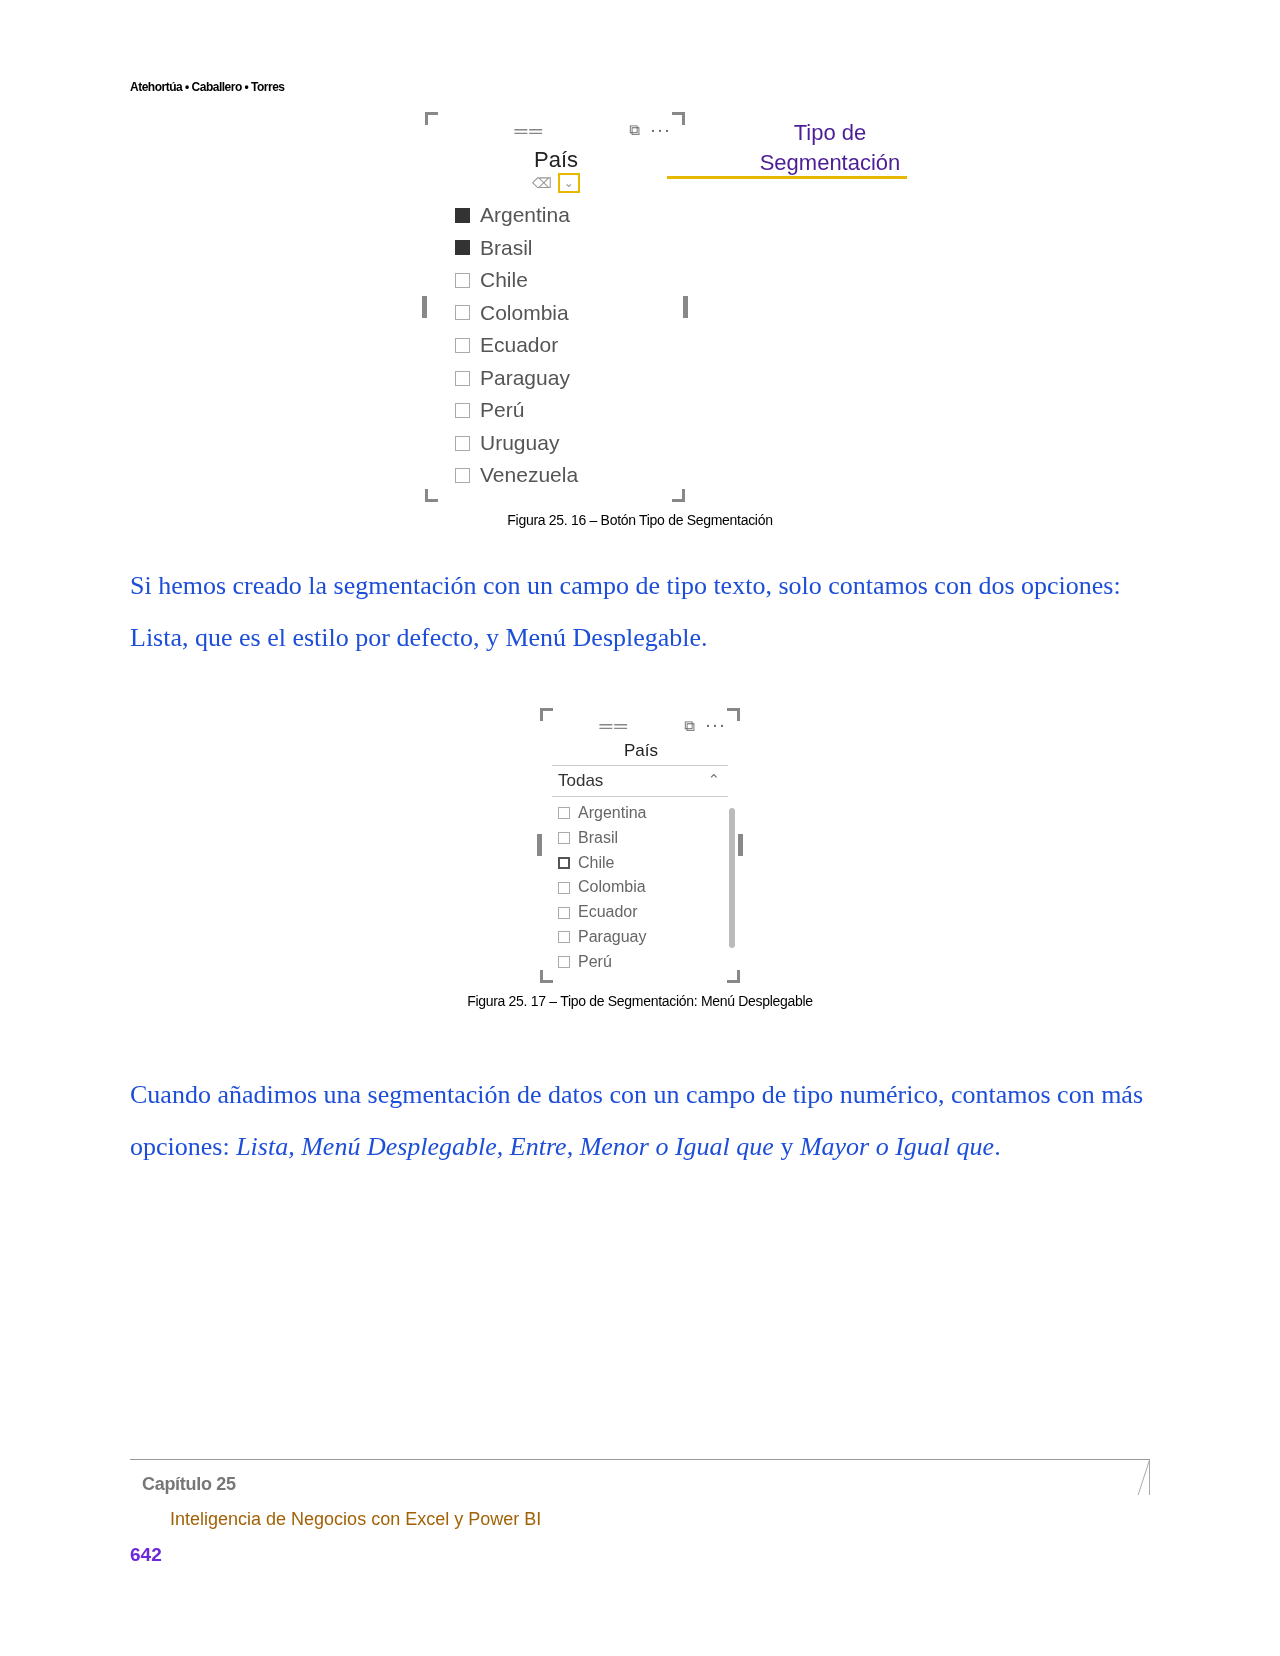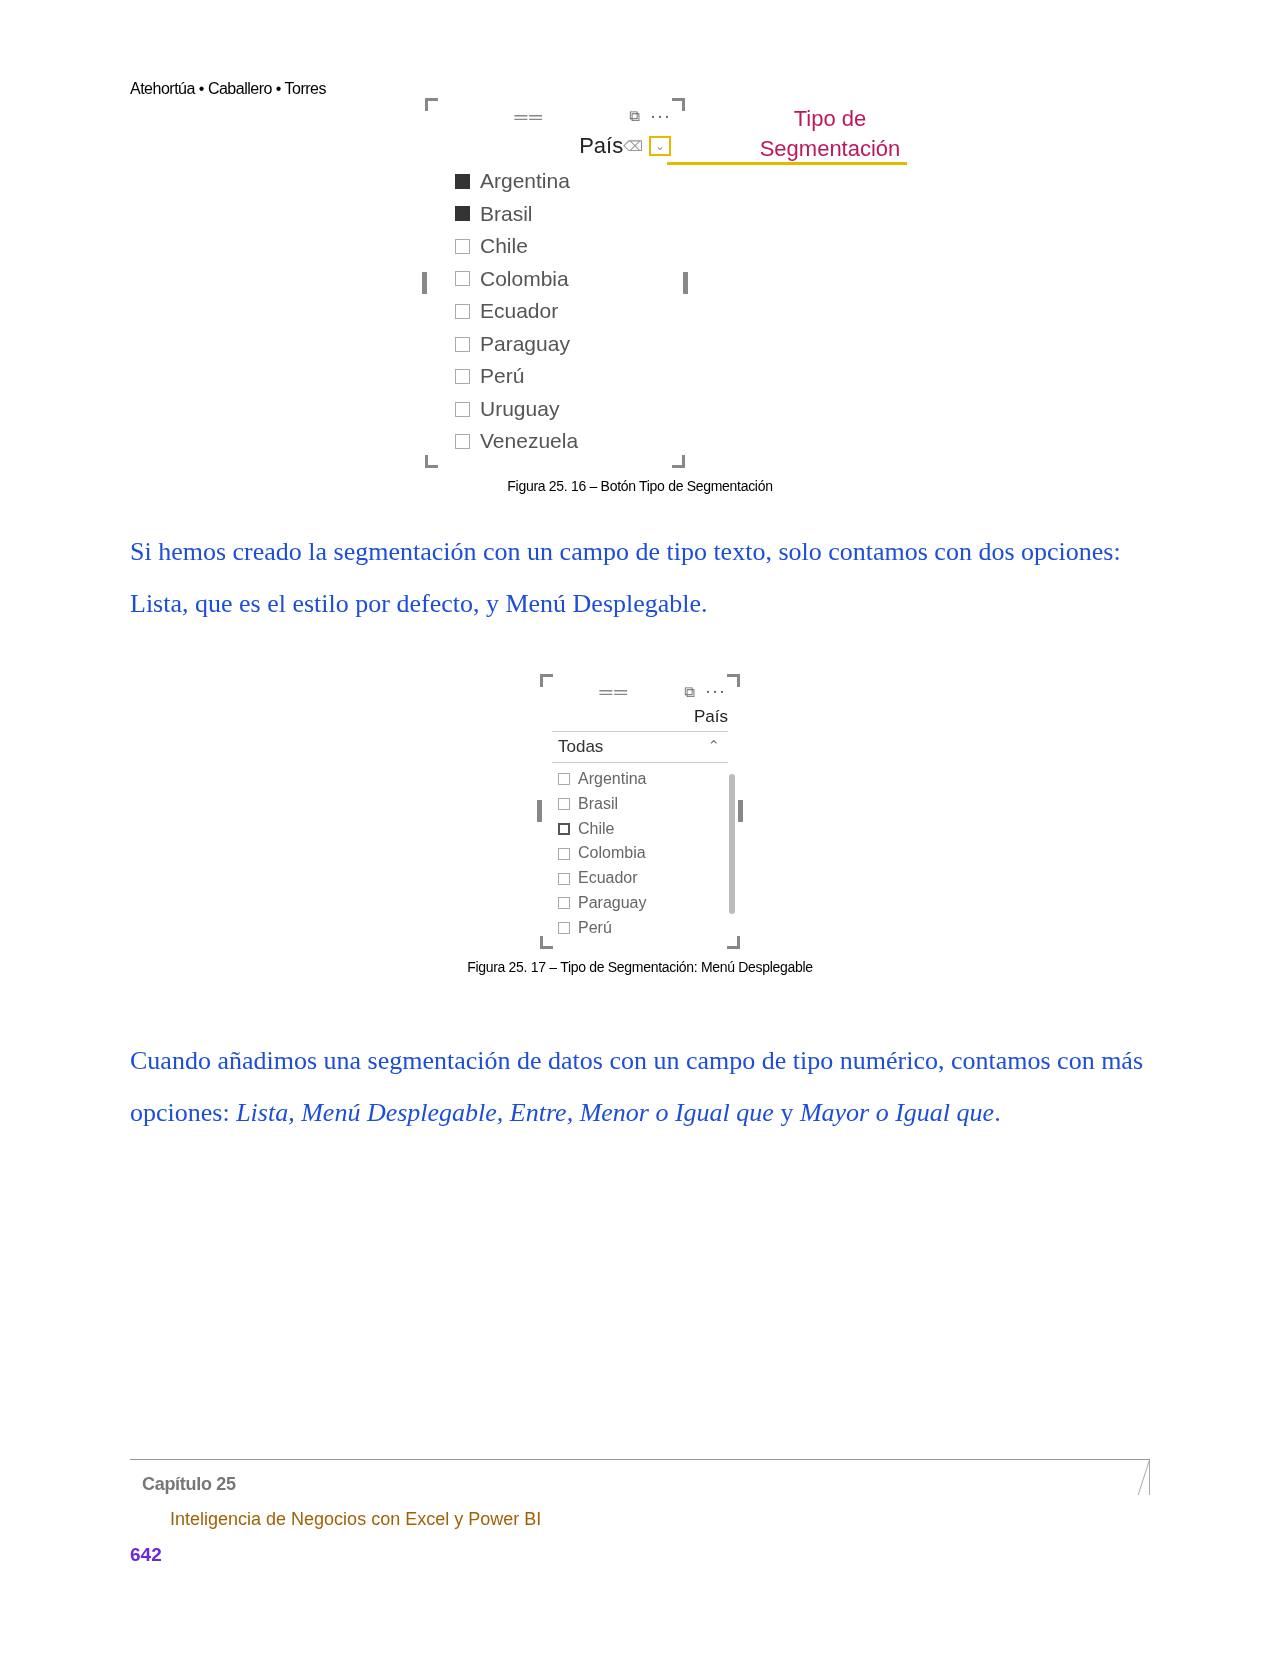--- a/index.html
+++ b/index.html
@@ -7,23 +7,24 @@
     width: 1280px;
     height: 1656px;
     background: #fff;
     font-family: Georgia, 'Times New Roman', serif;
     color: #000;
     position: relative;
     padding: 80px 130px 0 130px;
   }
   .header-authors {
     font-family: 'Segoe UI Semibold', 'Arial Narrow', sans-serif;
-    font-size: 16px;
-    font-weight: 400;
+    font-size: 12px;
+    font-weight: 700;
     letter-spacing: -0.5px;
+    margin-bottom: 18px;
   }
   .fig-wrap { text-align: center; }
   .fig1-row {
     display: flex;
     justify-content: center;
     align-items: flex-start;
     gap: 0;
     margin-left: 90px;
   }
   
@@ -49,24 +50,24 @@
   .midhandle.r { right: -3px; top: 50%; transform: translateY(-50%); width: 5px; height: 22px; }
   .slicer-toolbar {
     display: flex; justify-content: flex-end; align-items: center;
     gap: 10px; padding: 0 14px 4px 14px;
     color: #666;
   }
   .drag-icon { margin-right: auto; margin-left: auto; color:#888; letter-spacing:2px; font-size:18px; line-height:10px;}
   .focus-icon { font-size: 15px; }
   .more-icon { font-size: 18px; letter-spacing: 1px; line-height: 8px; }
   .slicer-header {
-    display: flex; align-items: center; justify-content: flex-end;
+    display: flex; align-items: center; justify-content: center;
     padding: 4px 14px 6px 16px;
     font-family: 'Segoe UI', Arial, sans-serif;
-    font-size: 22px; color: #222;
+    font-size: 22px; color: #222; flex-direction: column;
   }
   .slicer2 .slicer-header { font-size: 17px; padding: 2px 12px 4px 14px;}
   .header-actions { display: flex; align-items: center; gap: 6px; }
   .eraser { color: #999; font-size: 14px; }
   .type-btn {
     width: 22px; height: 20px; border: 2px solid #e6b800;
     display: flex; align-items: center; justify-content: center;
     color: #999; font-size: 12px;
     position: relative; z-index: 5;
   }
@@ -95,21 +96,21 @@
     font-size: 17px; color: #333;
   }
   .chev-up { color: #777; font-size: 15px; }
   .scroll-thumb {
     position: absolute; right: 5px; top: 100px; width: 6px; height: 140px;
     background: #bbb; border-radius: 3px;
   }
   .callout-col { position: relative; width: 260px; padding-top: 6px;}
   .callout-text {
     font-family: 'Segoe UI', Arial, sans-serif;
-    font-size: 22px; color: #be185d; line-height: 1.35;
+    font-size: 22px; color: #4c1d95; line-height: 1.35;
     padding-left: 30px;
   }
   .callout-line {
     position: absolute;
     left: -18px;
     top: 64px;
     width: 240px;
     height: 3px;
     background: #e6b800;
   }

